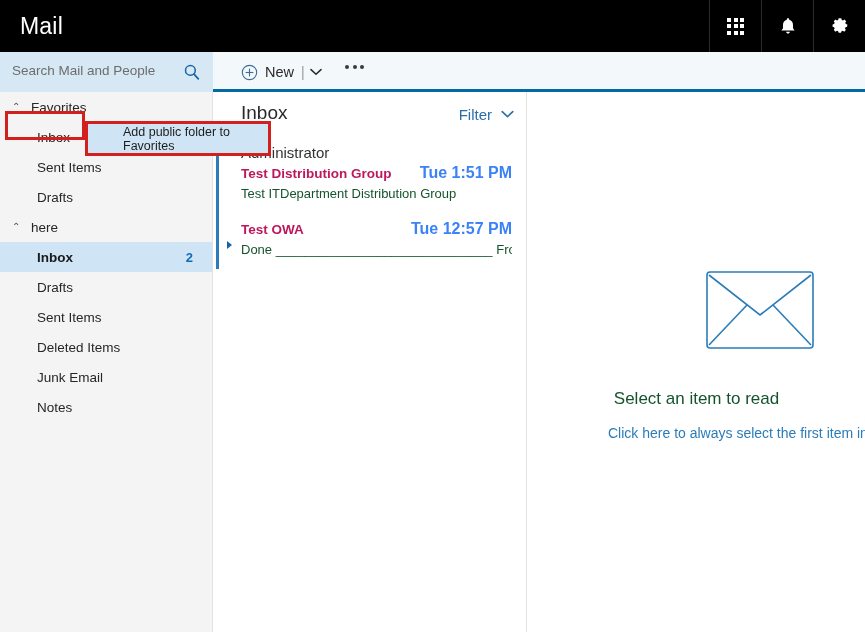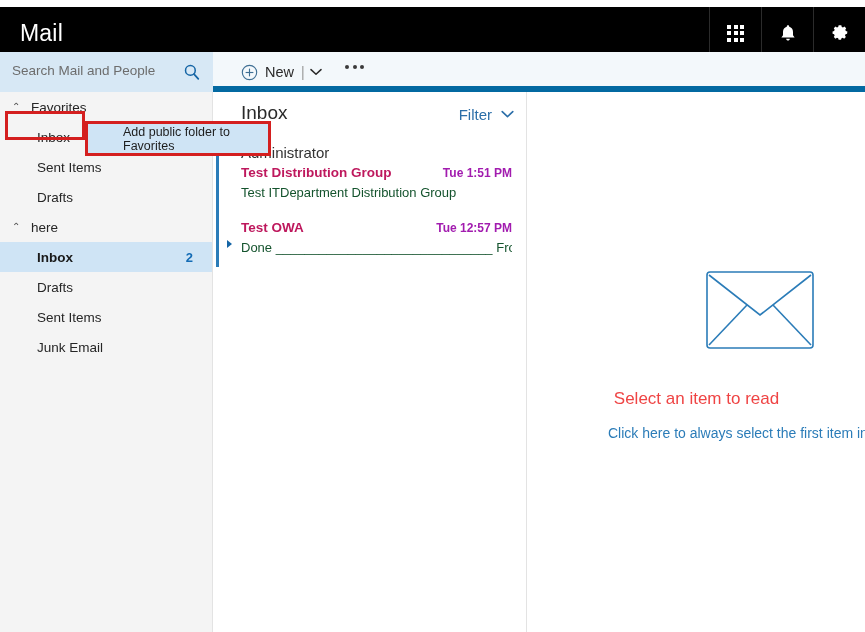--- a/index.html
+++ b/index.html
@@ -18,21 +18,21 @@
     position: relative;
     width: 865px;
     height: 632px;
     overflow: hidden;
     background: #ffffff;
   }
 
   
   .suitebar {
     position: absolute;
-    left: 0; top: 7px;
+    left: 0; top: 0;
     width: 865px; height: 52px;
     background: #000000;
   }
   .suite-title {
     position: absolute;
     left: 20px; top: 11px;
     color: #ffffff;
     font-size: 23px;
     font-weight: 400;
     letter-spacing: .2px;
@@ -89,21 +89,21 @@
   .search-icon {
     position: absolute;
     left: 183px; top: 11px;
     width: 18px; height: 18px;
   }
   .cmdbar {
     position: absolute;
     left: 213px; top: 0;
     width: 652px; height: 40px;
     background: #f3f8fb;
-    border-bottom: 6px solid #0369a1;
+    border-bottom: 3px solid #0369a1;
     box-sizing: border-box;
   }
   .new-btn {
     position: absolute;
     left: 28px; top: 9px;
     display: flex;
     align-items: center;
     height: 22px;
     color: #2a2a2a;
     font-size: 14.5px;
@@ -233,22 +233,22 @@
     align-items: baseline;
     justify-content: space-between;
     line-height: 20px;
   }
   .msg-subject {
     font-size: 13.5px;
     color: #be185d;
     font-weight: bold;
   }
   .msg-time {
-    font-size: 12px;
-    color: #a21caf;
+    font-size: 16px;
+    color: #3b82f6;
     font-weight: bold;
     white-space: nowrap;
     padding-left: 8px;
   }
   .msg-preview {
     font-size: 13px;
     color: #14532d;
     line-height: 19px;
     white-space: nowrap;
     overflow: hidden;
@@ -273,21 +273,21 @@
   .env-wrap {
     position: absolute;
     left: 178px; top: 179px;
   }
   .read-title {
     position: absolute;
     top: 297px;
     left: 0; width: 337px;
     text-align: center;
     font-size: 17px;
-    color: #ef4444;
+    color: #14532d;
     white-space: nowrap;
   }
   .read-link {
     position: absolute;
     top: 333px;
     left: 80px;
     font-size: 14px;
     color: #2b7cb8;
     white-space: nowrap;
   }
@@ -420,21 +420,29 @@
     </div>
     <div class="fold-item">
       <span>Drafts</span>
       <span class="count"></span>
     </div>
     <div class="fold-item">
       <span>Sent Items</span>
       <span class="count"></span>
     </div>
     <div class="fold-item">
+      <span>Deleted Items</span>
+      <span class="count"></span>
+    </div>
+    <div class="fold-item">
       <span>Junk Email</span>
+      <span class="count"></span>
+    </div>
+    <div class="fold-item">
+      <span>Notes</span>
       <span class="count"></span>
     </div>
 
   </div>
 
   <div class="listpane">
 
     <div class="list-head">
       <div class="list-title">Inbox</div>
       <div class="filter-btn">

